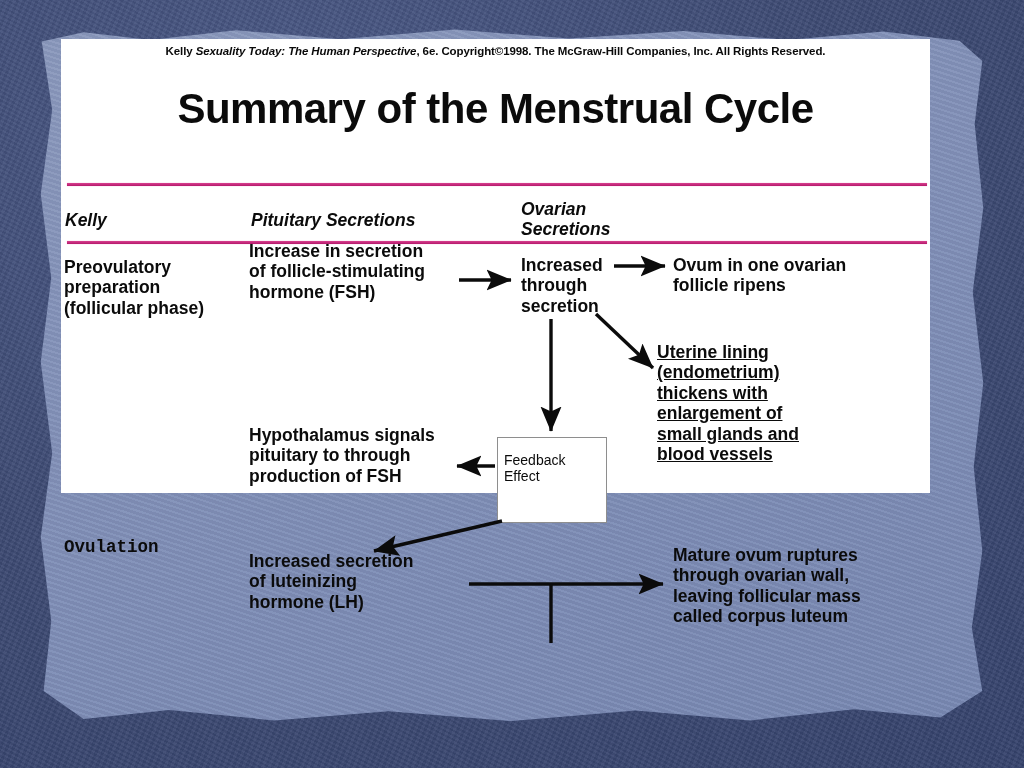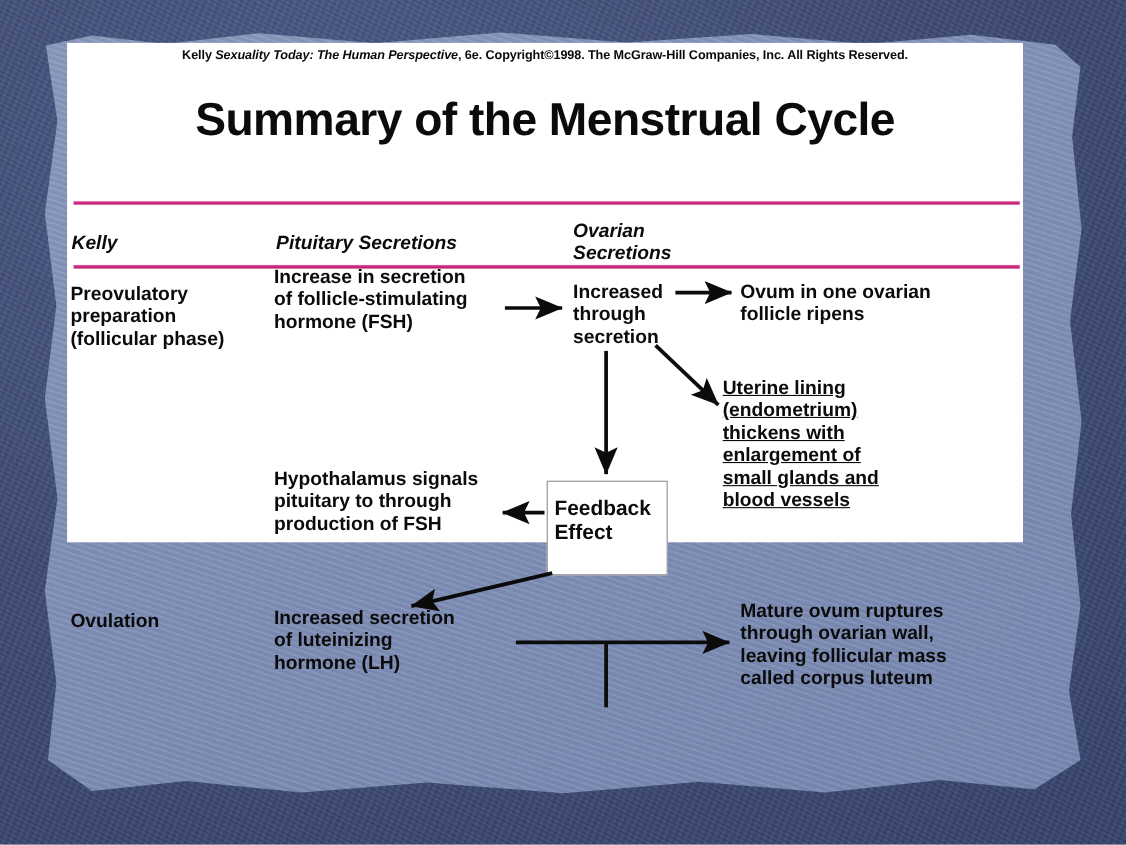--- a/index.html
+++ b/index.html
@@ -119,41 +119,41 @@
     color: #0b0b0b;
     line-height: 1.17;
     white-space: pre-line;
   }
   #cell-phase-1     { left: 3px;   top: 218px; }
   #cell-pituitary-1 { left: 188px; top: 202px; }
   #cell-ovarian-1   { left: 460px; top: 216px; }
   #cell-action-1    { left: 612px; top: 216px; }
   #cell-action-2    { left: 596px; top: 303px; text-decoration: underline; }
   #cell-hypo        { left: 188px; top: 386px; }
-  #cell-phase-2     { left: 3px;   top: 515px; }
+  #cell-phase-2     { left: 3px;   top: 498px; font-family: Liberation Mono, monospace; }
   #cell-pituitary-2 { left: 188px; top: 512px; }
   #cell-action-3    { left: 612px; top: 506px; }
 
   
   #feedback-box {
     position: absolute;
     left: 436px;
     top: 398px;
     width: 110px;
     height: 86px;
     border: 1px solid #8e8e8e;
     background: #ffffff;
     box-sizing: border-box;
   }
   #feedback-label {
     position: absolute;
     left: 6px;
     top: 14px;
-    font-size: 19px;
-    font-weight: bold;
+    font-size: 14px;
+    font-weight: normal;
     color: #0b0b0b;
     line-height: 1.15;
     white-space: pre-line;
   }
 
   
   #arrows {
     position: absolute;
     left: 0; top: 0;
     width: 869px;

